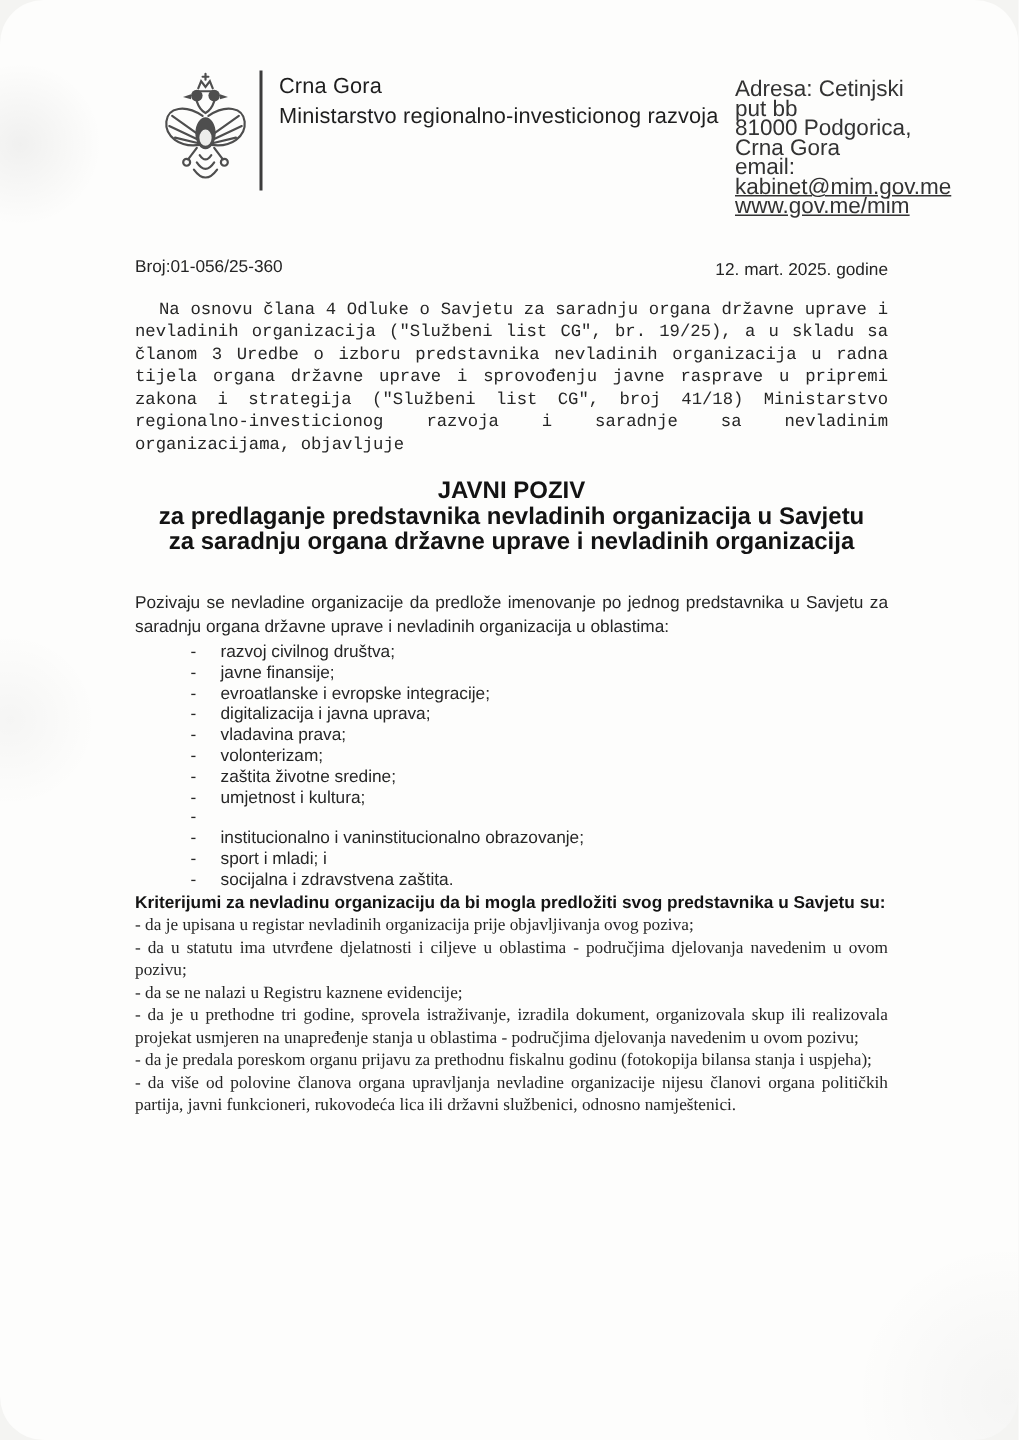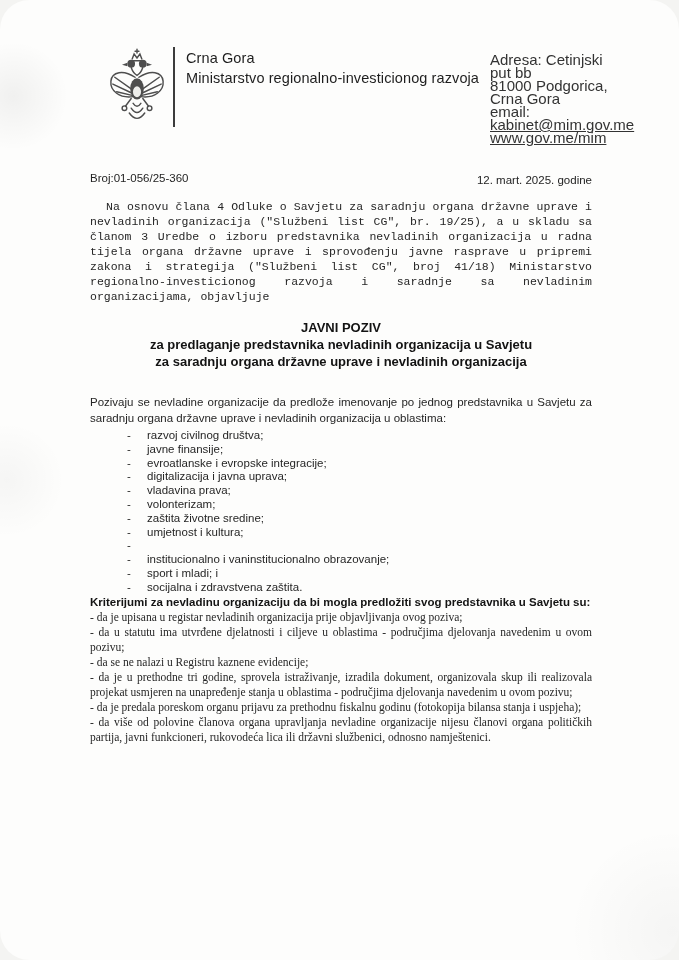--- a/index.html
+++ b/index.html
@@ -76,21 +76,21 @@
     text-align: justify;
     text-indent: 16px;
     line-height: 15px;
     font-family: Liberation Mono, monospace;
   }
   .doc-title {
     margin-top: 15px;
     text-align: center;
     font-weight: bold;
     color: #131313;
-    font-size: 13px;
+    font-size: 16px;
     line-height: 17px;
   }
   .call-par {
     margin: 25px 0 0 0;
     text-align: justify;
     line-height: 15.5px;
   }
   ul.areas {
     list-style: none;
     margin: 3px 0 0 0;

